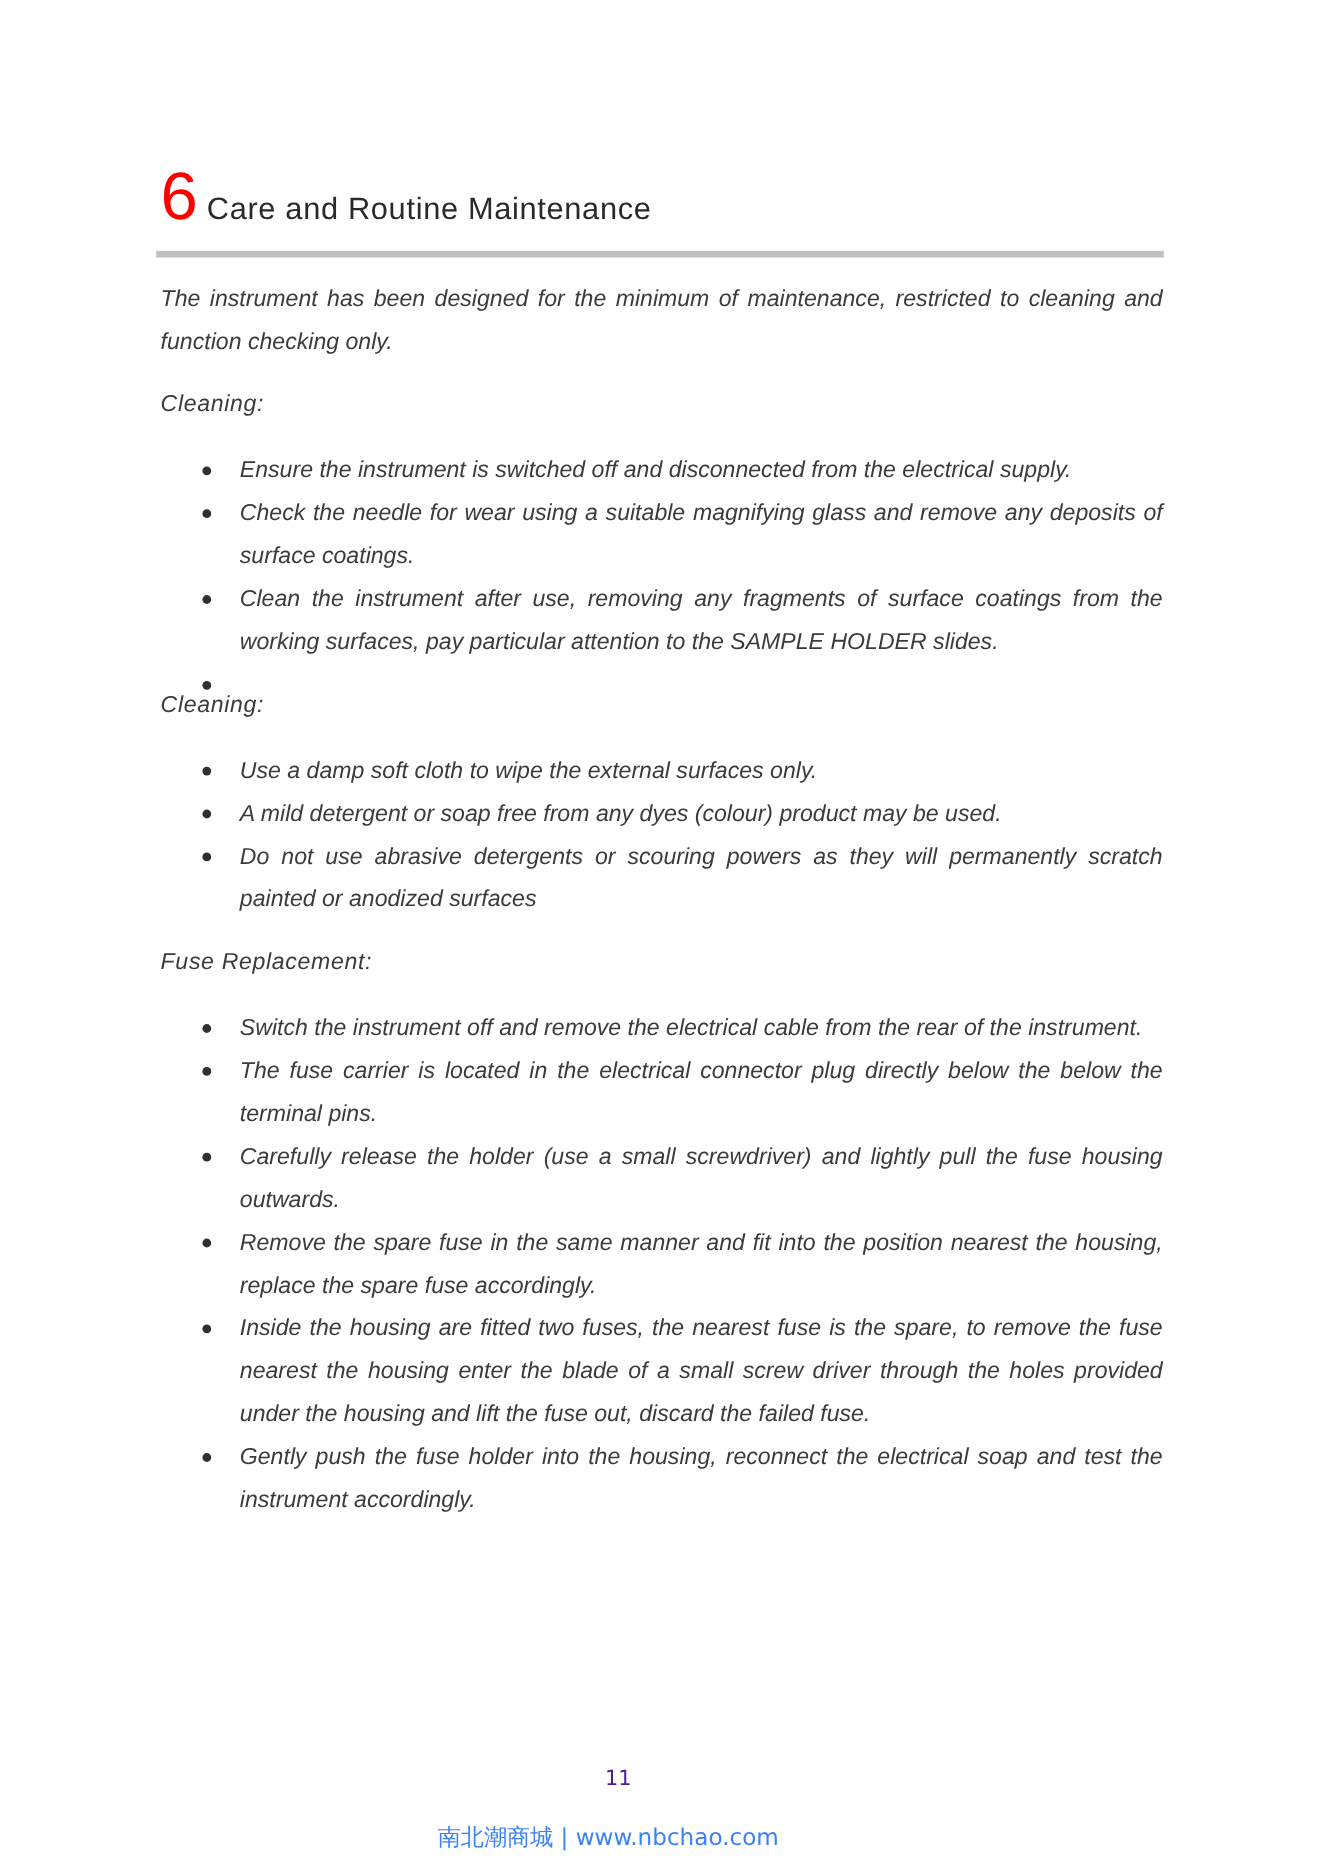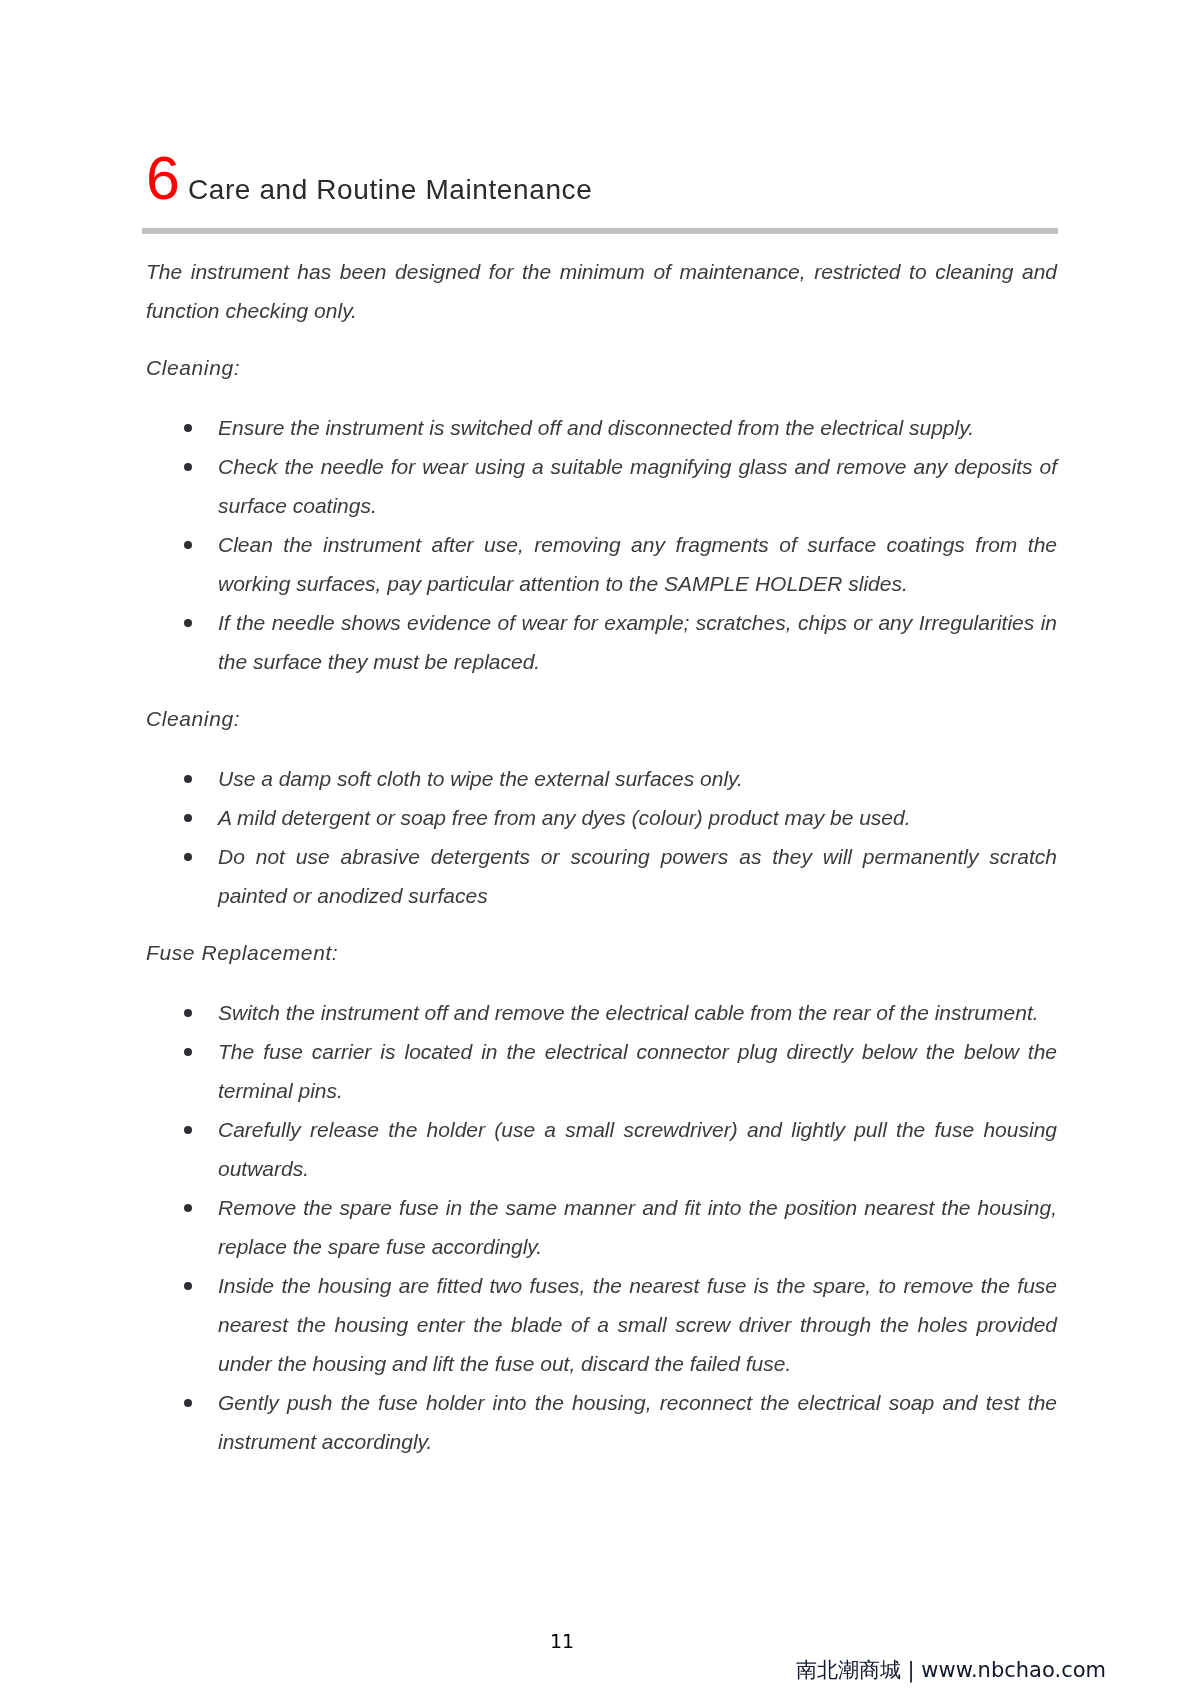--- a/index.html
+++ b/index.html
@@ -91,32 +91,31 @@
     border-radius: 50%;
     background: #2f2f33;
   }
   .page-number {
     position: absolute;
     left: 0;
     width: 1124px;
     top: 1606px;
     text-align: center;
     font-size: 19px;
-    color: #000000;
+    color: #4c1d95;
     font-family: "DejaVu Sans", sans-serif;
-    margin-top: 24px;
   }
   .watermark {
     position: absolute;
     left: 0;
     width: 1106px;
     top: 1656px;
-    text-align: right;
+    text-align: center;
     font-size: 21px;
-    color: #0f172a;
+    color: #3b82f6;
     font-family: "DejaVu Sans", sans-serif;
   }
 </style>
 </head>
 <body>
 
 <div class="page">
 
   <div class="chapter-head">
     <span class="chapter-num">6</span>
@@ -126,21 +125,21 @@
   <div class="divider"></div>
 
   <div class="content">
     <p class="intro">The instrument has been designed for the minimum of maintenance, restricted to cleaning and function checking only.</p>
 
     <div class="section-label">Cleaning:</div>
     <ul class="bullets">
       <li><span class="bullet-dot"></span><span>Ensure the instrument is switched off and disconnected from the electrical supply.</span></li>
       <li><span class="bullet-dot"></span><span>Check the needle for wear using a suitable magnifying glass and remove any deposits of surface coatings.</span></li>
       <li><span class="bullet-dot"></span><span>Clean the instrument after use, removing any fragments of surface coatings from the working surfaces, pay particular attention to the SAMPLE HOLDER slides.</span></li>
-      <li><span class="bullet-dot"></span><span>If the needle shows evidence of wear for example; scratches, chips or any Irregularities in the surface they must be replaced.</span></li>
+      <li><span class="bullet-dot"></span></li>
     </ul>
 
     <div class="section-label">Cleaning:</div>
     <ul class="bullets">
       <li><span class="bullet-dot"></span><span>Use a damp soft cloth to wipe the external surfaces only.</span></li>
       <li><span class="bullet-dot"></span><span>A mild detergent or soap free from any dyes (colour) product may be used.</span></li>
       <li><span class="bullet-dot"></span><span>Do not use abrasive detergents or scouring powers as they will permanently scratch painted or anodized surfaces</span></li>
     </ul>
 
     <div class="section-label">Fuse Replacement:</div>

